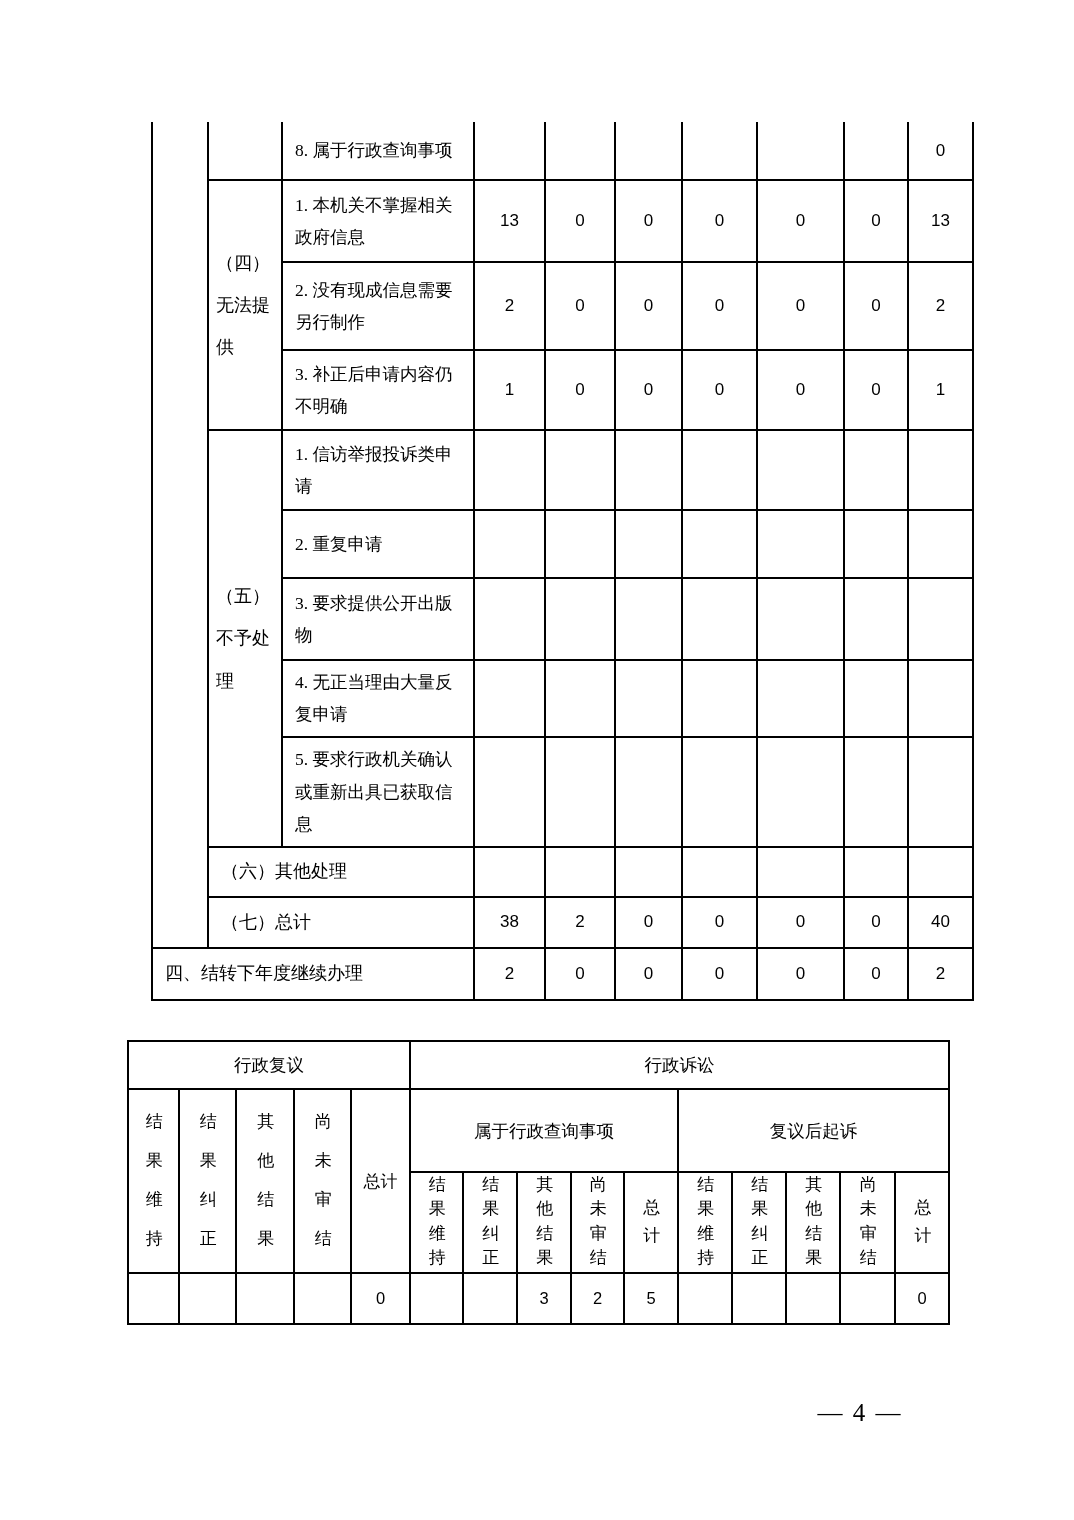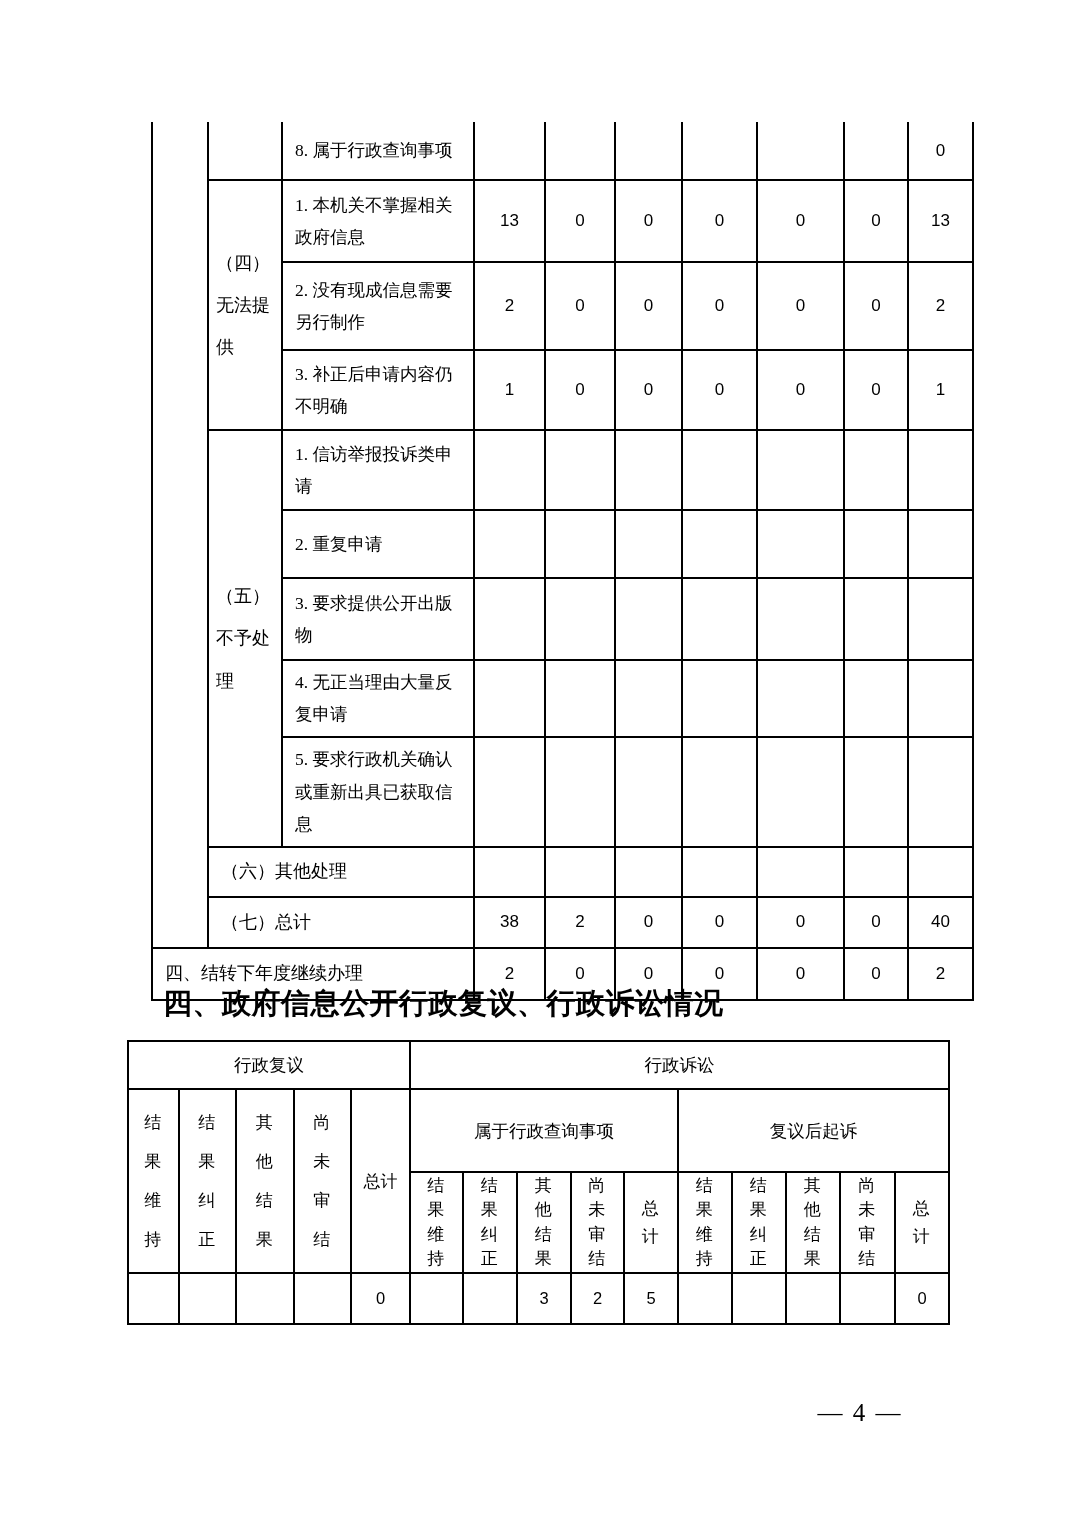--- a/index.html
+++ b/index.html
@@ -29,21 +29,21 @@
     position:absolute;left:163px;top:986px;
     font-family:"Liberation Sans","DejaVu Sans",sans-serif;
     font-size:29px;font-weight:700;letter-spacing:0.5px;line-height:1.2;
     white-space:nowrap;
   }
 
   
   .t2{position:absolute;left:127px;top:1040px;width:821px;}
   .t2 td{font-size:17px;text-align:center;}
   .t2 td.grp{font-size:17.5px;}
-  .vs{width:1.1em;margin:0 auto;word-break:break-all;text-align:left;}
+  .vs{width:1.1em;margin:0 auto;word-break:break-all;text-align:right;font-family:Liberation Mono, monospace;}
   .vs.tall{line-height:2.3;}
   .vs.short{line-height:1.42;}
   .vs.two{line-height:1.6;}
   .t2 td.val{font-size:16.5px;}
 
   
   .pagenum{
     position:absolute;left:800px;top:1399px;width:120px;
     text-align:center;font-size:25px;letter-spacing:2px;
     font-family:"Liberation Serif","DejaVu Serif",serif;
@@ -200,21 +200,20 @@
       <td class="val">0</td>
       <td class="val">0</td>
       <td class="val">0</td>
       <td class="val">0</td>
       <td class="val">0</td>
       <td class="val">2</td>
     </tr>
   </tbody>
     </table>
 
-  <div class="heading">四、政府信息公开行政复议、行政诉讼情况</div>
 
   <table class="t2">
     <colgroup>
       <col style="width:51px">
         <col style="width:57px">
         <col style="width:58px">
         <col style="width:57px">
         <col style="width:59px">
       <col style="width:53px">
         <col style="width:54px">

